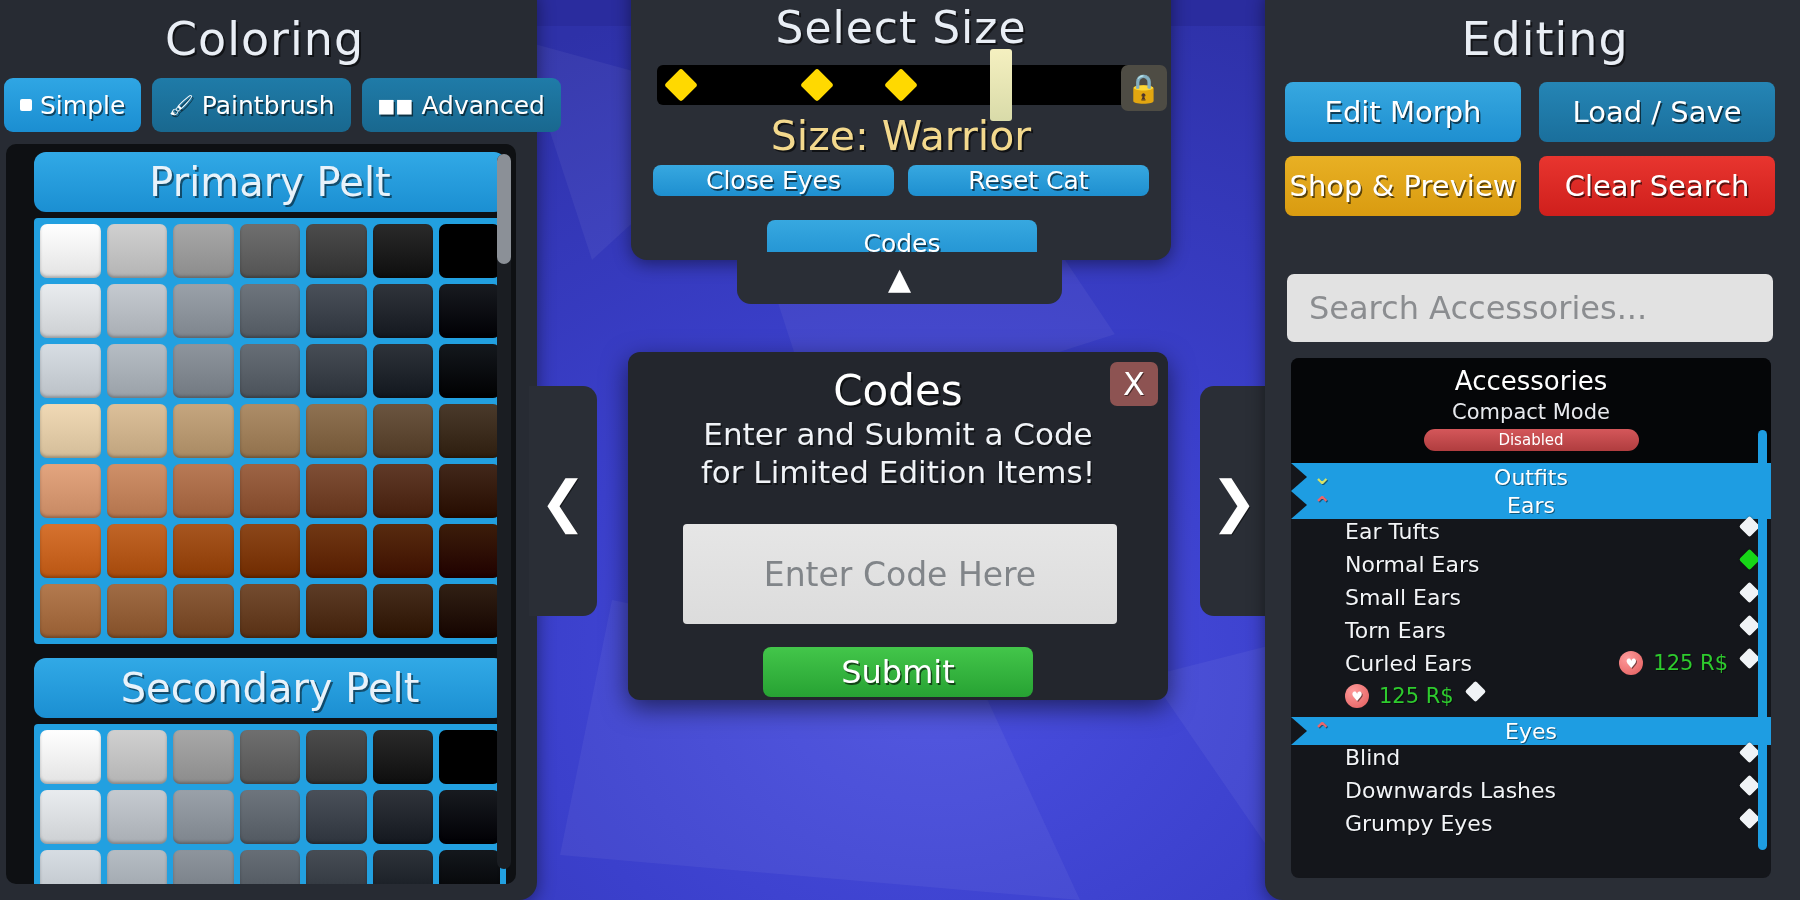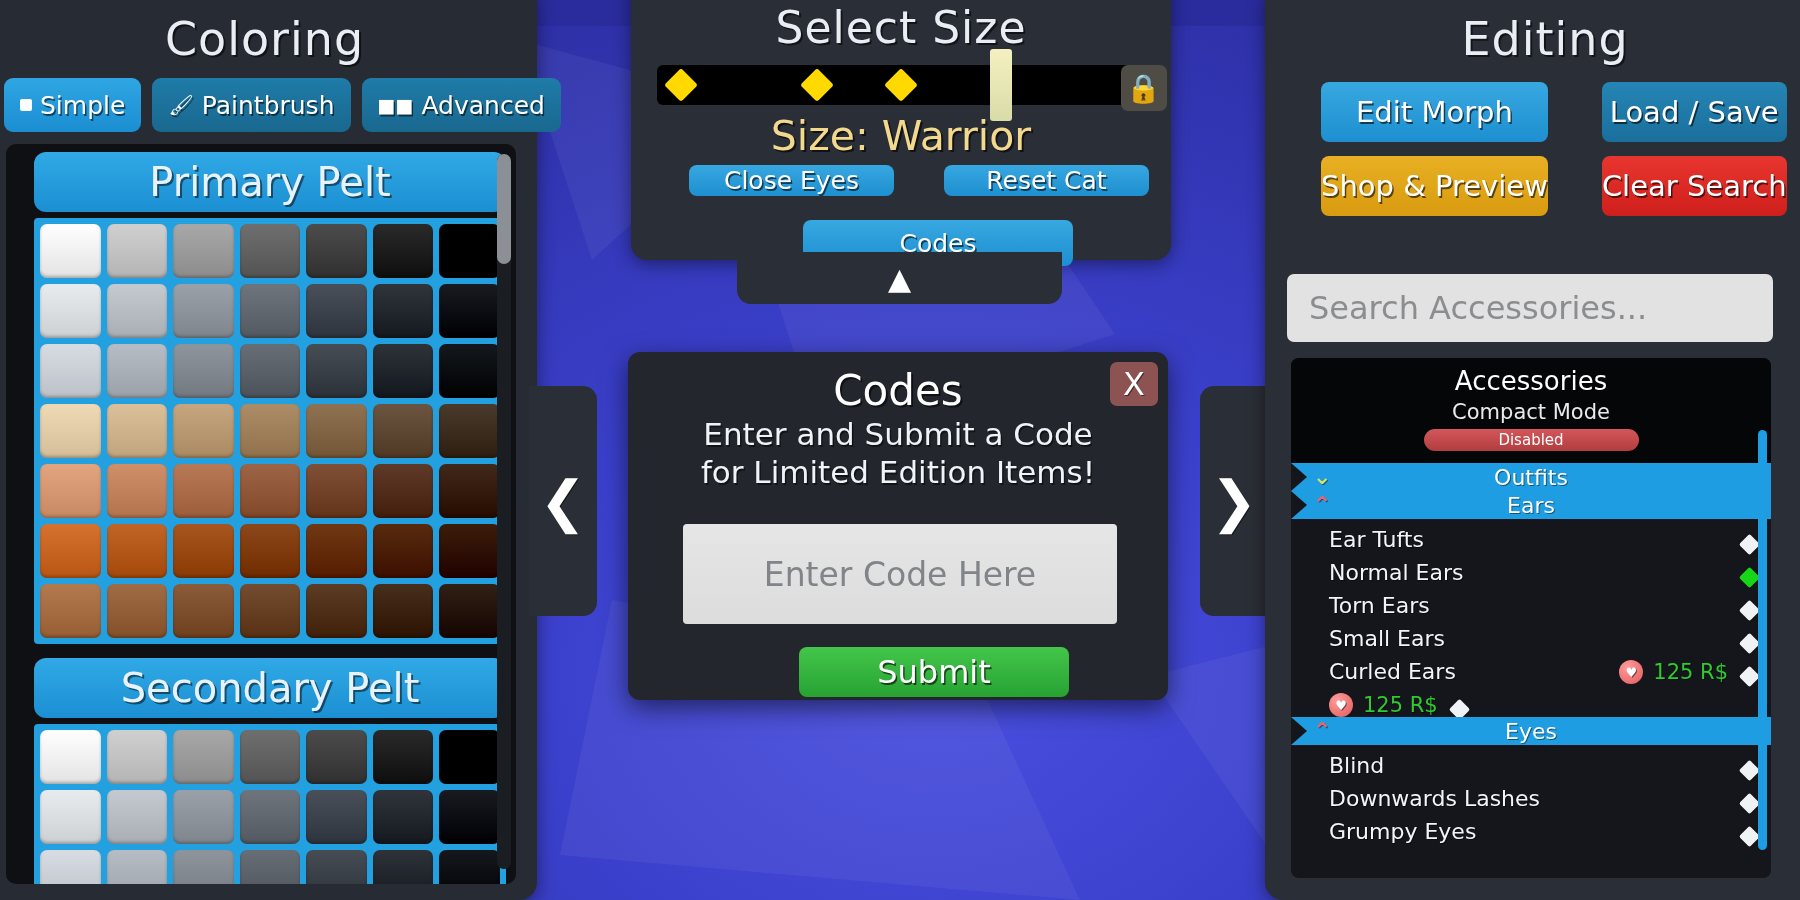--- a/index.html
+++ b/index.html
@@ -38,21 +38,20 @@
   }
   .btn {
     display:flex; align-items:center; justify-content:center;
     border-radius:8px;
     color:#ffffff;
     text-shadow:1.5px 1.5px 0 rgba(0,0,0,.6);
     cursor:pointer;
     font-size:25px;
     white-space:nowrap;
     border:none;
-    margin-left:36px;
   }
   .btn-blue { background:linear-gradient(180deg,#37a8e0 0%, #1e8fd0 100%); }
   .btn-blue-dark { background:linear-gradient(180deg,#2585b5 0%, #1a6f9c 100%); }
   .btn-gold { background:linear-gradient(180deg,#e8b024 0%, #d99b10 100%); }
   .btn-red { background:linear-gradient(180deg,#e8352f 0%, #cf1f1c 100%); }
   .btn-green { background:linear-gradient(180deg,#43c64a 0%, #27a233 100%); }
 
   
   #coloring {
     left:-8px; top:-16px; width:545px; height:916px;
@@ -255,25 +254,26 @@
     font-size:22px; font-weight:bold; line-height:1;
   }
   .cat-bar::before {
     content:""; position:absolute; left:0; top:0;
     border-top:14px solid transparent; border-bottom:14px solid transparent;
     border-left:16px solid #14161b;
   }
   .chev-down { color:#d6e36a; }
   .chev-up   { color:#e8676d; }
   .acc-row {
-    display:flex; align-items:flex-end;
+    display:flex; align-items:flex-start;
     height:33px; padding:0 14px 0 38px;
     color:#f2f4f7; font-size:22px;
     text-shadow:1px 1px 0 rgba(0,0,0,.5);
     cursor:pointer;
+    margin-left:16px;
   }
   .acc-row .nm { flex:1; }
   .acc-row .heart {
     width:24px; height:24px; border-radius:50%;
     background:radial-gradient(circle at 35% 30%, #ff9b9b, #e25b5b);
     display:flex; align-items:center; justify-content:center;
     font-size:13px; color:#fff; margin-right:10px;
   }
   .acc-row .price { color:#2ecb2e; font-size:21px; margin-right:14px; }
   .acc-row .diamond {
@@ -492,25 +492,25 @@
         </div>
         <div class="acc-row">
           <span class="nm">Ear Tufts</span>
           <span class="diamond"></span>
         </div>
         <div class="acc-row">
           <span class="nm">Normal Ears</span>
           <span class="diamond on"></span>
         </div>
         <div class="acc-row">
+          <span class="nm">Small Ears</span>
+          <span class="diamond"></span>
+        </div>
+        <div class="acc-row">
           <span class="nm">Torn Ears</span>
-          <span class="diamond"></span>
-        </div>
-        <div class="acc-row">
-          <span class="nm">Small Ears</span>
           <span class="diamond"></span>
         </div>
         <div class="acc-row">
           <span class="nm">Curled Ears</span>
           <span class="heart">♥</span>
           <span class="price">125 R$</span>
           <span class="diamond"></span>
         </div>
         <div class="acc-row">
           <span class="heart">♥</span>

